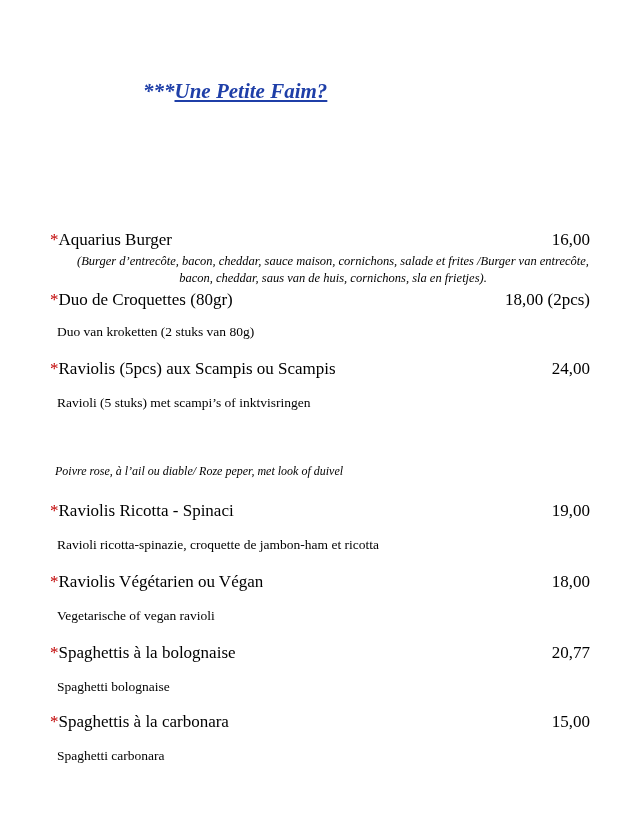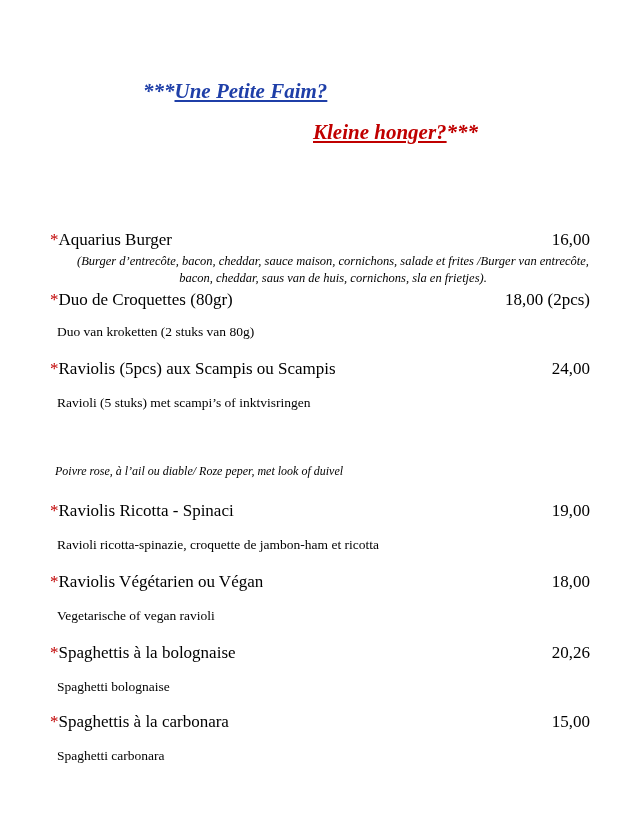--- a/index.html
+++ b/index.html
@@ -128,21 +128,20 @@
   .sp-16 { height: 16px; }
   .sp-18 { height: 18px; }
 </style>
 </head>
 <body>
 
 <div class="page">
 
   <div class="heading-block">
     <div class="heading heading-fr"><span class="stars">***</span><span class="underlined">Une Petite Faim?</span></div>
-    <div class="heading heading-nl"><span class="underlined">Kleine honger?</span><span class="stars">***</span></div>
   </div>
 
   <div class="menu">
 
     <div class="menu-item">
       <div class="item-row">
         <span class="item-asterisk">*</span>
         <span class="item-name">Aquarius Burger</span>
         <span class="item-price">16,00</span>
       </div>
@@ -199,21 +198,21 @@
       <div class="sp-12"></div>
       <div class="sub-plain">Vegetarische of vegan ravioli</div>
     </div>
 
     <div class="sp-16"></div>
 
     <div class="menu-item">
       <div class="item-row">
         <span class="item-asterisk">*</span>
         <span class="item-name">Spaghettis à la bolognaise</span>
-        <span class="item-price">20,26</span>
+        <span class="item-price">20,77</span>
       </div>
       <div class="sp-12"></div>
       <div class="sub-plain">Spaghetti bolognaise</div>
     </div>
 
     <div class="sp-14"></div>
 
     <div class="menu-item">
       <div class="item-row">
         <span class="item-asterisk">*</span>

